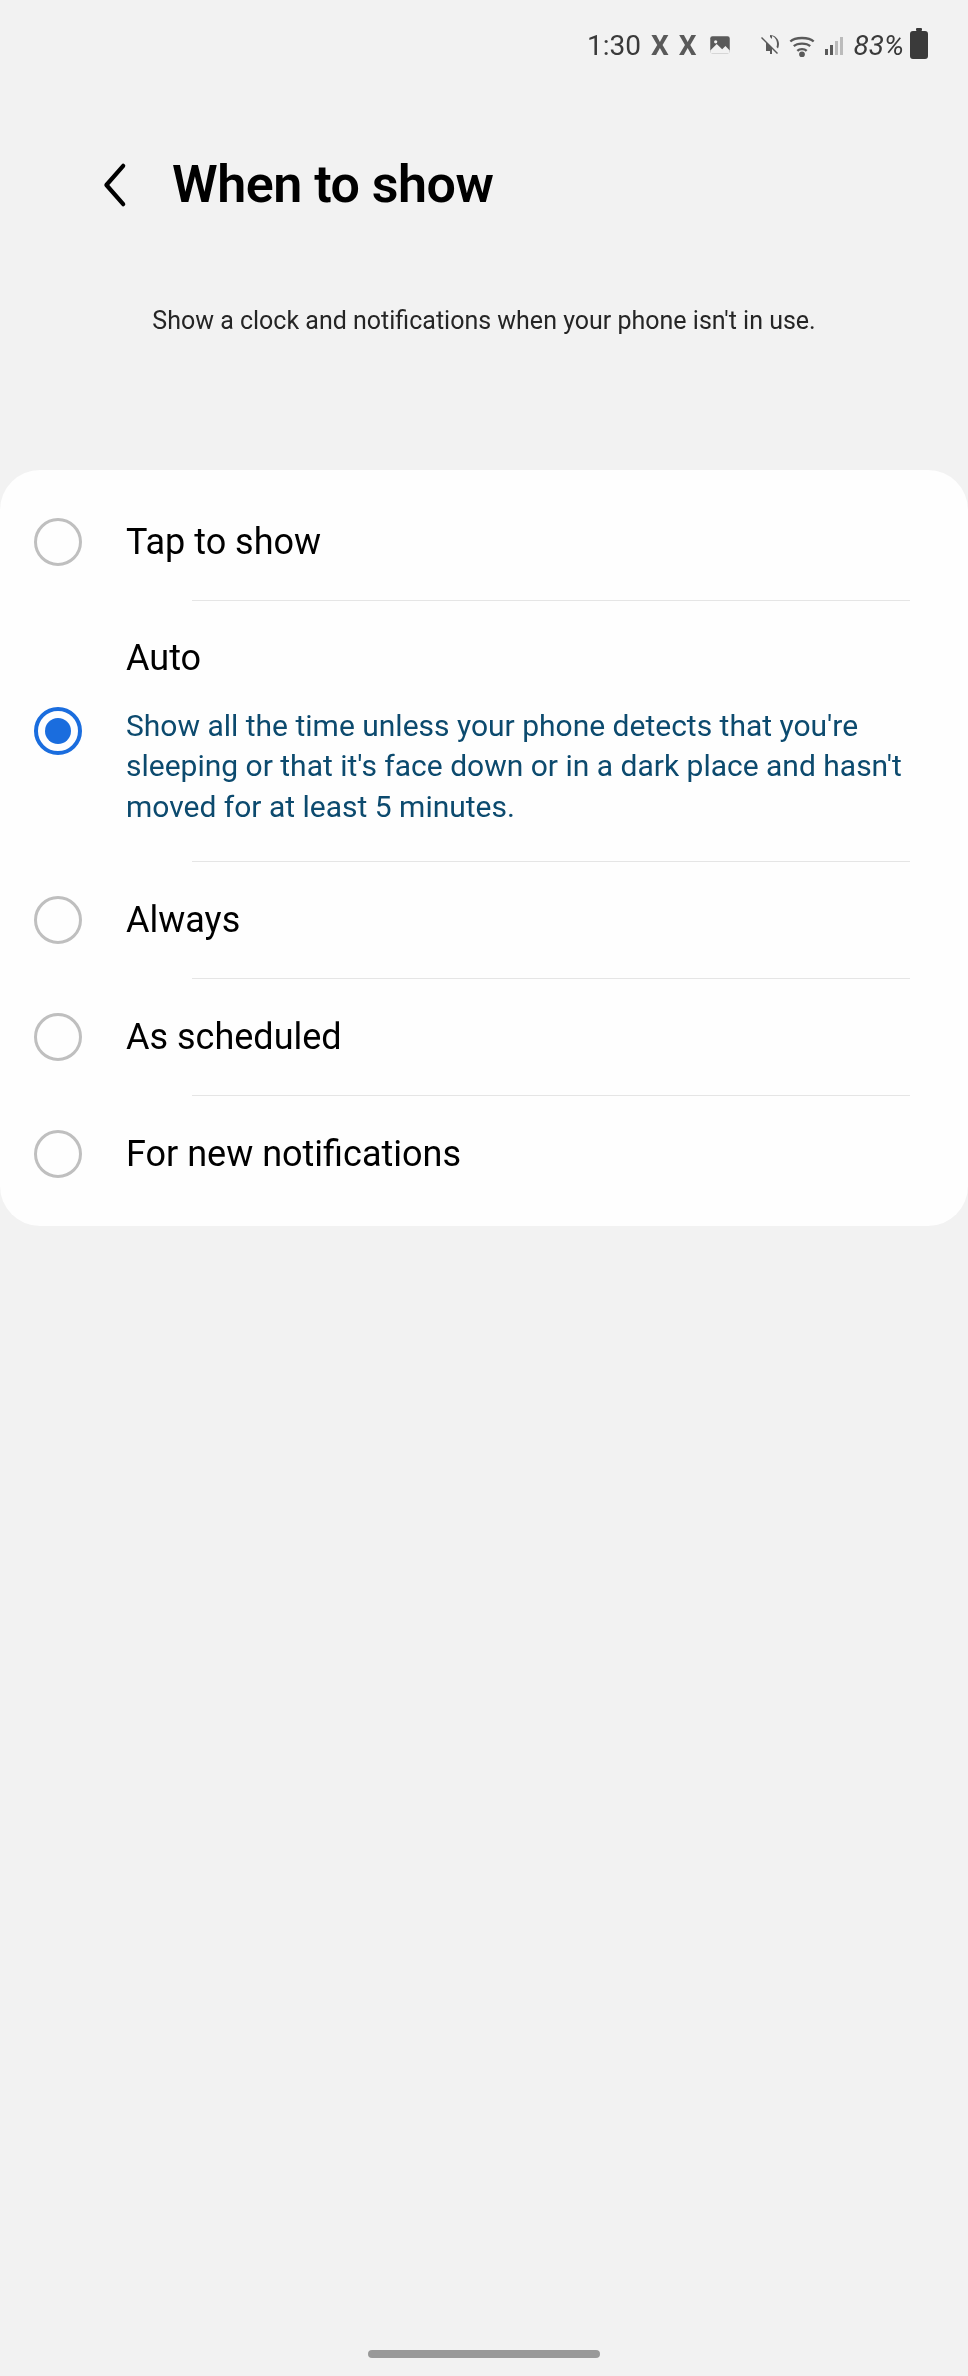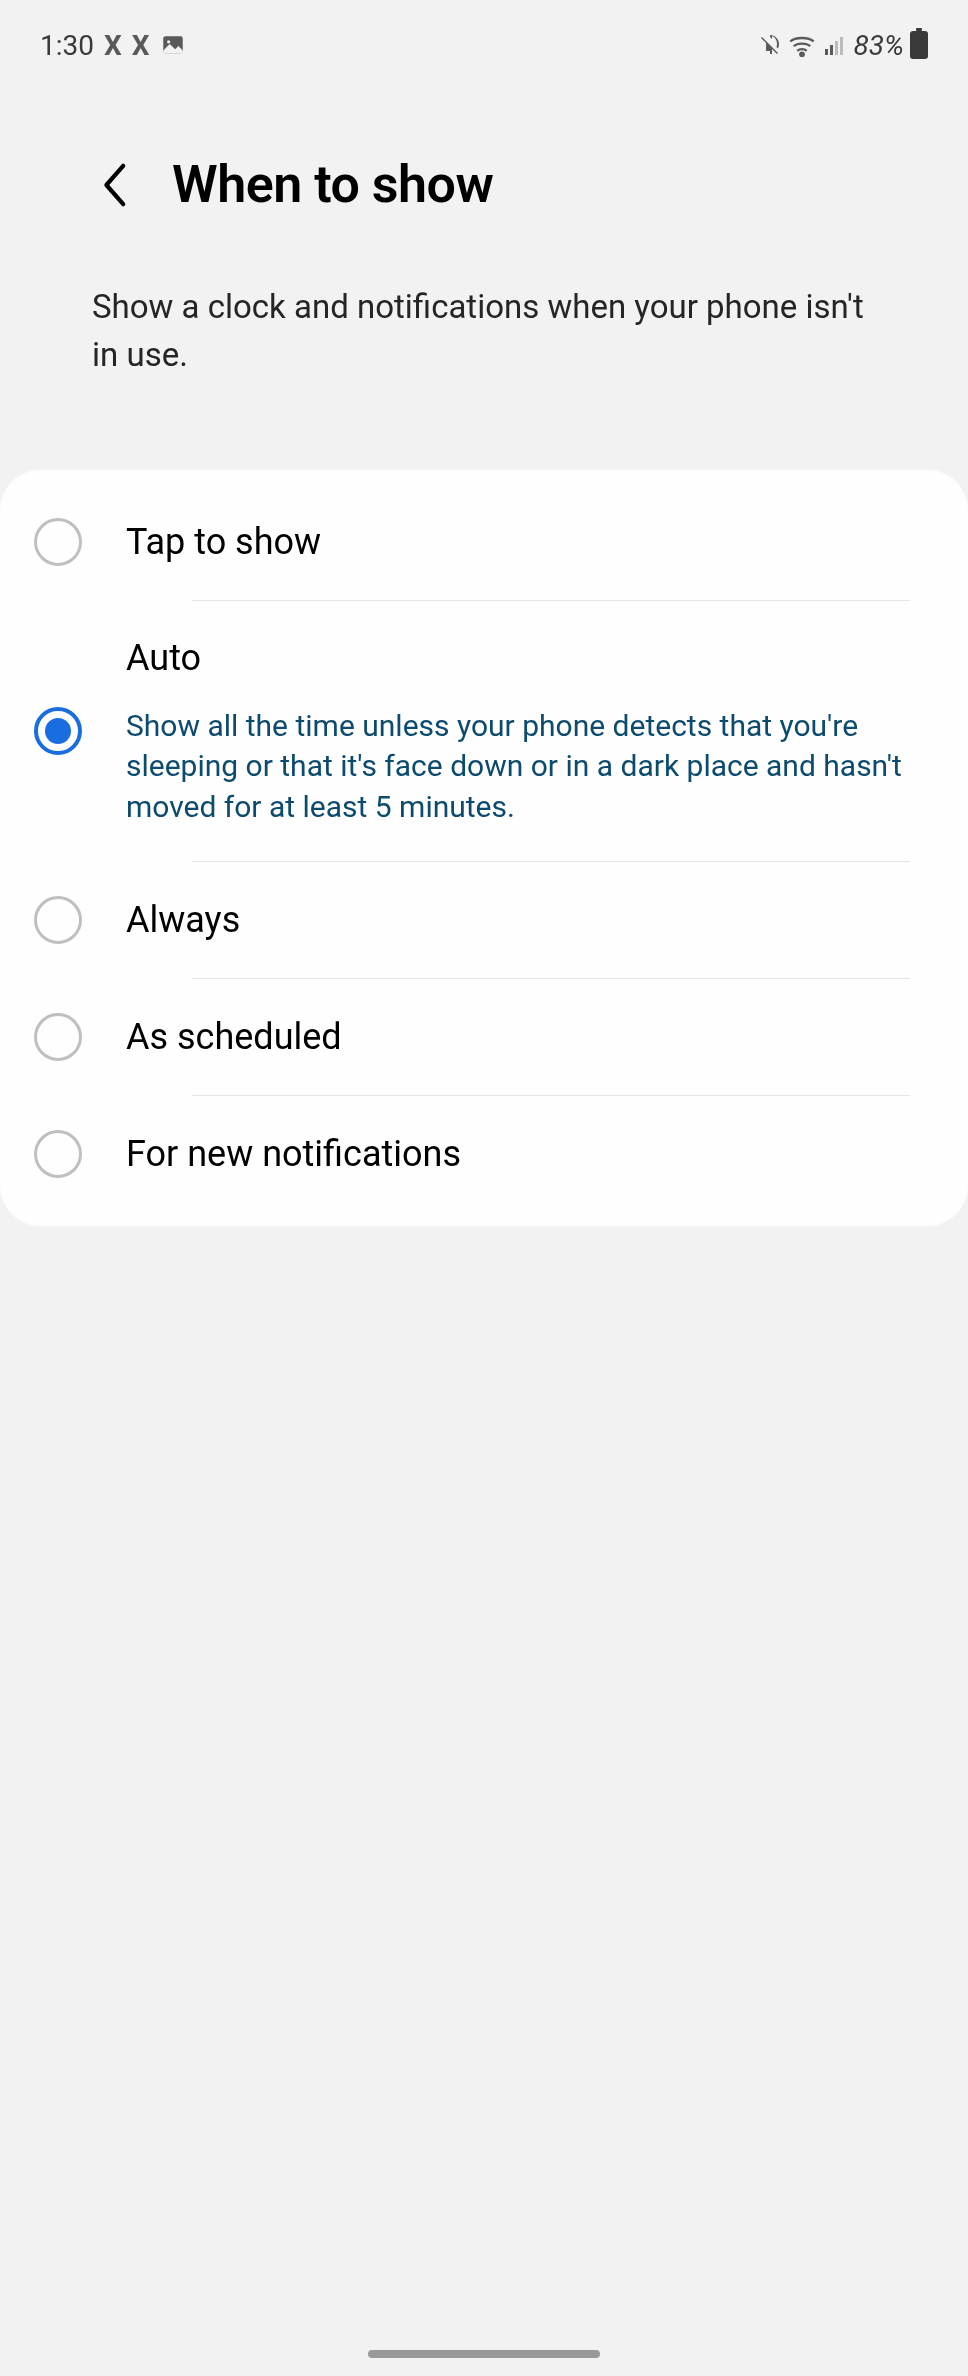--- a/index.html
+++ b/index.html
@@ -18,21 +18,21 @@
       position: relative;
     }
     .status-bar {
       position: absolute;
       top: 0;
       left: 0;
       right: 0;
       height: 90px;
       display: flex;
       align-items: center;
-      justify-content: space-between;
+      justify-content: flex-end;
       padding: 16px 40px;
       font-size: 28px;
       color: #3a3a3a;
       gap: 25px;
     }
     .status-left {
       display: flex;
       align-items: center;
       gap: 10px;
     }
@@ -66,24 +66,25 @@
       align-items: center;
       justify-content: center;
       cursor: pointer;
     }
     .title {
       font-size: 52px;
       font-weight: 600;
       letter-spacing: -0.5px;
     }
     .subtitle {
-      margin-top: 68px;
-      font-size: 33px;
+      margin-top: 88px;
+      font-size: 25px;
       line-height: 1.45;
       color: #252525;
+      text-align: center;
     }
     .card {
       position: absolute;
       top: 470px;
       left: 0;
       right: 0;
       background: #fefefe;
       border-radius: 40px;
       padding: 14px 0;
     }

